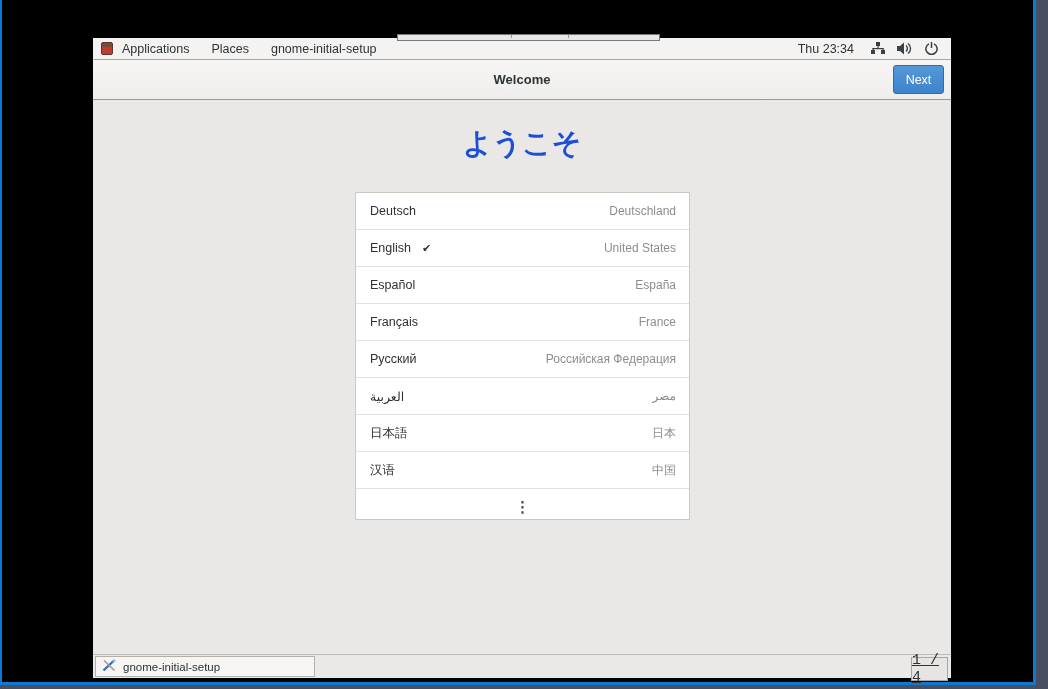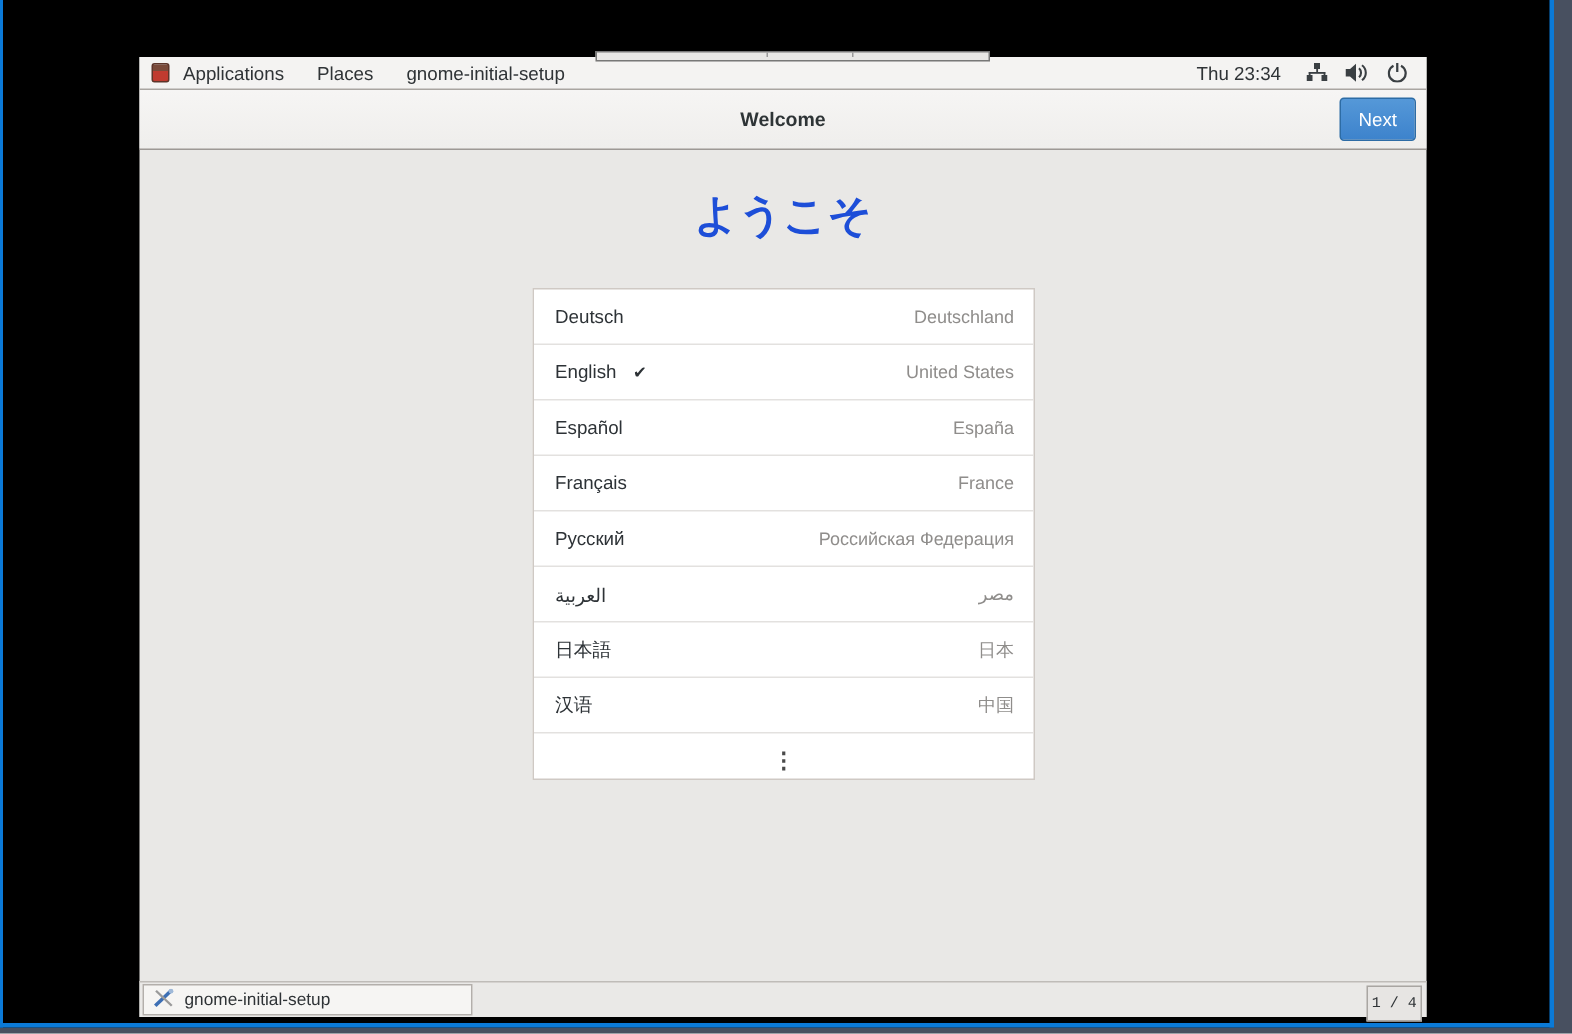--- a/index.html
+++ b/index.html
@@ -67,21 +67,21 @@
               font-size:15px; font-weight:bold; color:#4a4a4a; }
 
   
   .taskbar { position:absolute; left:0; top:616px; width:858px; height:24px; background:#eae9e7;
              border-top:1px solid #bfbcb8; }
   .task-btn { position:absolute; left:2px; top:1px; width:220px; height:21px; background:#f6f5f3;
               border:1px solid #b3afab; display:flex; align-items:center; font-size:11.5px; color:#2f3336; }
   .task-icon { margin:0 7px 0 6px; }
   .pager { position:absolute; right:3px; top:2px; width:37px; height:24px; background:#e7e5e3;
            border:1px solid #a9a6a2; display:flex; align-items:center; justify-content:center;
-           font-size:10px; color:#2f3336; font-family:"Liberation Mono", monospace; }
+           font-size:15px; color:#2f3336; font-family:"Liberation Mono", monospace;text-decoration:underline; }
 </style>
 </head>
 <body>
 
 <div class="canvas">
 
   <div class="vnc-window">
 
 
     <div class="remote" style="left:91px; top:38px;">

